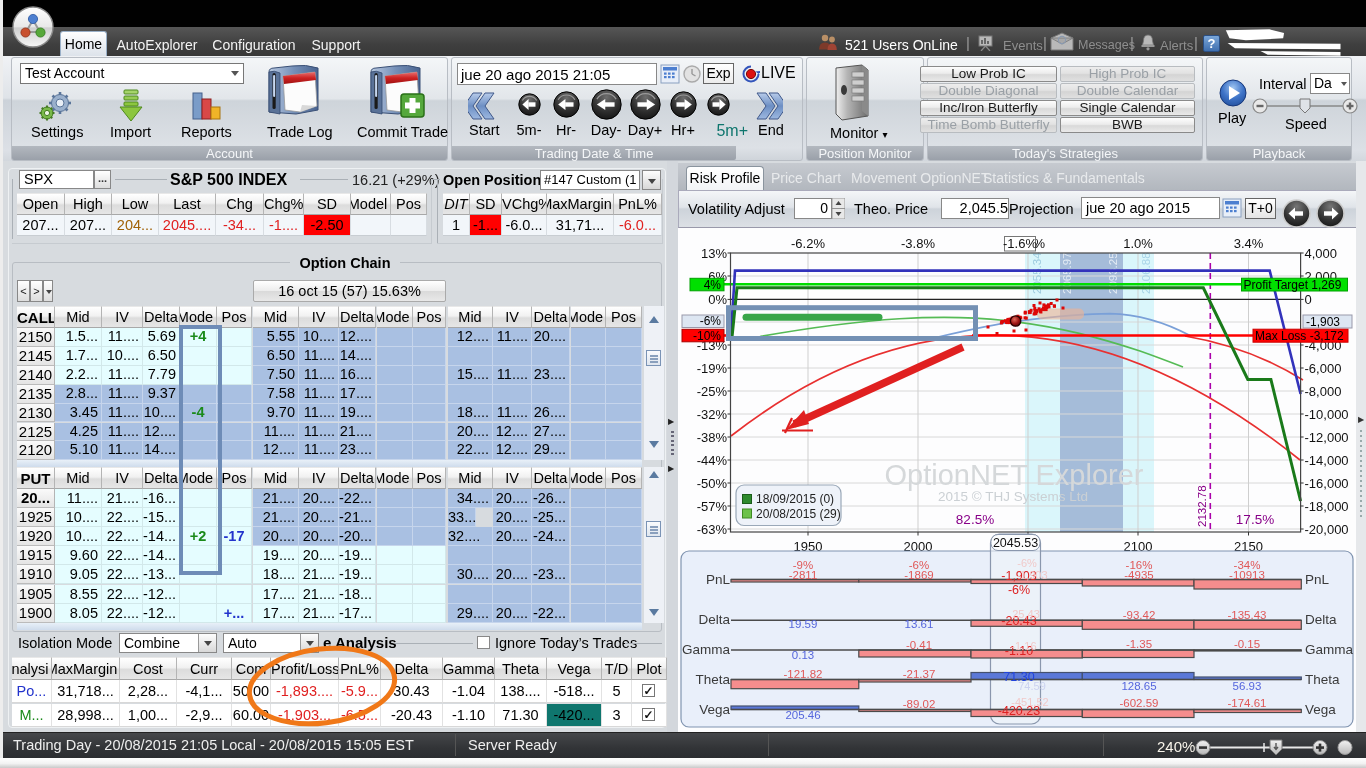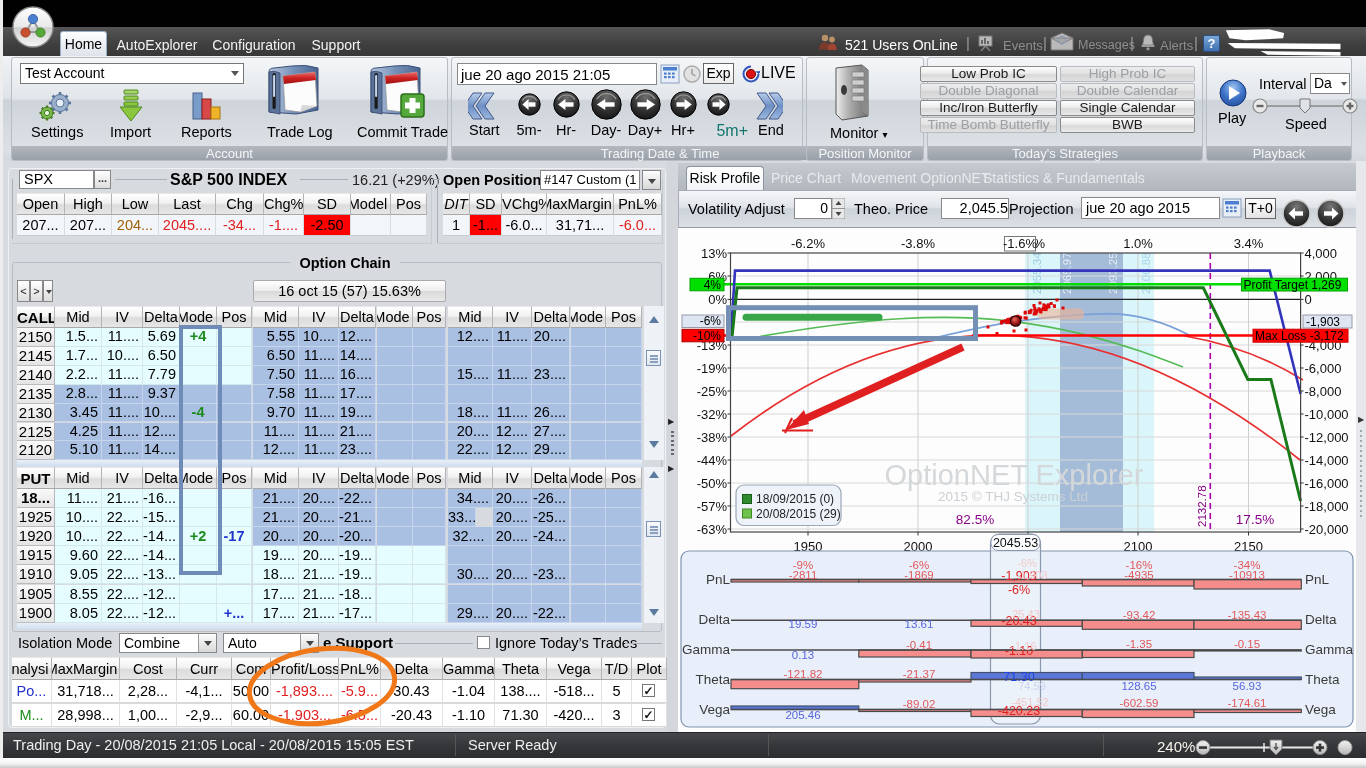--- a/index.html
+++ b/index.html
@@ -76,21 +76,21 @@
 <div class="abs" style="left:1203px;top:35px;width:17px;height:17px;background:linear-gradient(#7aa6d8,#3f6faf);border:1px solid #2a4f85;border-radius:2px;color:#fff;font-size:13px;font-weight:bold;text-align:center;line-height:16px;">?</div>
 <svg class="abs" style="left:1224px;top:26px;" width="142" height="32" viewBox="0 0 156 32">
 <path d="M2 3 L50 2 L66 6 L65 12 L24 14 L6 12 Z" fill="#fff"></path>
 <path d="M4 17 L128 18 L128 24 L12 23 Z" fill="#fff"></path>
 <path d="M40 26 L128 27 L128 31 L48 30 Z" fill="#fff"></path>
 </svg>
 <div class="abs" style="left:3px;top:56px;width:1363px;height:105px;background:linear-gradient(#f0f2f5,#dfe3e8 40%,#ccd2d9 42%,#dce0e6 90%,#d2d7dd);"></div>
 <div class="abs" style="left:11px;top:57px;width:437px;height:104px;border:1px solid #b8bdc4;border-radius:3px;background:linear-gradient(#f4f6f8,#e2e6ea 40%,#ced4da 42%,#dde1e6 88%,#cfd4da);"></div>
 <div class="grplabel" style="left:12px;top:146px;width:435px;height:14px;">Account</div>
 <div class="abs" style="left:451px;top:57px;width:352px;height:104px;border:1px solid #b8bdc4;border-radius:3px;background:linear-gradient(#f4f6f8,#e2e6ea 40%,#ced4da 42%,#dde1e6 88%,#cfd4da);"></div>
-<div class="grplabel" style="left:452px;top:146px;width:416px;height:14px;">Trading Date &amp; Time</div>
+<div class="grplabel" style="left:452px;top:146px;width:284px;height:14px;">Trading Date &amp; Time</div>
 <div class="abs" style="left:806px;top:57px;width:118px;height:104px;border:1px solid #b8bdc4;border-radius:3px;background:linear-gradient(#f4f6f8,#e2e6ea 40%,#ced4da 42%,#dde1e6 88%,#cfd4da);"></div>
 <div class="grplabel" style="left:807px;top:146px;width:116px;height:14px;">Position Monitor</div>
 <div class="abs" style="left:927px;top:57px;width:276px;height:104px;border:1px solid #b8bdc4;border-radius:3px;background:linear-gradient(#f4f6f8,#e2e6ea 40%,#ced4da 42%,#dde1e6 88%,#cfd4da);"></div>
 <div class="grplabel" style="left:928px;top:146px;width:274px;height:14px;">Today's Strategies</div>
 <div class="abs" style="left:1206px;top:57px;width:146px;height:104px;border:1px solid #b8bdc4;border-radius:3px;background:linear-gradient(#f4f6f8,#e2e6ea 40%,#ced4da 42%,#dde1e6 88%,#cfd4da);"></div>
 <div class="grplabel" style="left:1207px;top:146px;width:144px;height:14px;">Playback</div>
 <div class="abs" style="left:20px;top:63px;width:224px;height:21px;background:#fff;border:1px solid #777;font-size:14px;color:#000;line-height:19px;padding-left:4px;">Test Account<span style="position:absolute;right:4px;top:7px;width:0;height:0;border-left:4px solid transparent;border-right:4px solid transparent;border-top:5px solid #555;"></span></div>
 <svg class="abs" style="left:38px;top:90px;" width="38" height="33" viewBox="0 0 38 33">
 <g fill="#9ab0cc" stroke="#5a759a" stroke-width="1">
 <circle cx="22" cy="13" r="8.5"></circle>
@@ -581,21 +581,21 @@
 <div class="hdrcell" style="left:253px;top:467px;width:46px;height:22px;font-size:14.5px;line-height:21px;">Mid</div>
 <div class="hdrcell" style="left:299px;top:467px;width:40px;height:22px;font-size:14.5px;line-height:21px;">IV</div>
 <div class="hdrcell" style="left:339px;top:467px;width:37px;height:22px;font-size:14.5px;line-height:21px;">Delta</div>
 <div class="hdrcell" style="left:377px;top:467px;width:36px;height:22px;font-size:14.5px;line-height:21px;"><span style="display:inline-block;margin-left:-6px;">Mode</span></div>
 <div class="hdrcell" style="left:413px;top:467px;width:33px;height:22px;font-size:14.5px;line-height:21px;">Pos</div>
 <div class="hdrcell" style="left:448px;top:467px;width:45px;height:22px;font-size:14.5px;line-height:21px;">Mid</div>
 <div class="hdrcell" style="left:493px;top:467px;width:39px;height:22px;font-size:14.5px;line-height:21px;">IV</div>
 <div class="hdrcell" style="left:532px;top:467px;width:38px;height:22px;font-size:14.5px;line-height:21px;">Delta</div>
 <div class="hdrcell" style="left:571px;top:467px;width:35px;height:22px;font-size:14.5px;line-height:21px;"><span style="display:inline-block;margin-left:-6px;">Mode</span></div>
 <div class="hdrcell" style="left:606px;top:467px;width:36px;height:22px;font-size:14.5px;line-height:21px;">Pos</div>
-<div class="cell strikec" style="left:17px;top:489.0px;width:38px;height:19.1px;font-size:15px;line-height:18.1px;font-weight:bold;">18...</div>
+<div class="cell strikec" style="left:17px;top:489.0px;width:38px;height:19.1px;font-size:15px;line-height:18.1px;font-weight:bold;">20...</div>
 <div class="cell cyan" style="left:55px;top:489.0px;width:47px;height:19.1px;color:#000;font-size:14.5px;line-height:18.1px;text-align:right;padding-right:3px;">11....</div>
 <div class="cell cyan" style="left:102px;top:489.0px;width:41px;height:19.1px;color:#000;font-size:14.5px;line-height:18.1px;text-align:right;padding-right:3px;">21....</div>
 <div class="cell cyan" style="left:143px;top:489.0px;width:37px;height:19.1px;color:#000;font-size:14.5px;line-height:18.1px;text-align:right;padding-right:3px;">-16...</div>
 <div class="cell cyan" style="left:180px;top:489.0px;width:37px;height:19.1px;color:#000;font-size:14.5px;line-height:18.1px;text-align:right;padding-right:3px;"></div>
 <div class="cell cyan" style="left:217px;top:489.0px;width:35px;height:19.1px;color:#000;font-size:14.5px;line-height:18.1px;text-align:center;"></div>
 <div class="cell peri" style="left:253px;top:489.0px;width:46px;height:19.1px;color:#000;font-size:14.5px;line-height:18.1px;text-align:right;padding-right:3px;">21....</div>
 <div class="cell peri" style="left:299px;top:489.0px;width:40px;height:19.1px;color:#000;font-size:14.5px;line-height:18.1px;text-align:right;padding-right:3px;">20....</div>
 <div class="cell peri" style="left:339px;top:489.0px;width:37px;height:19.1px;color:#000;font-size:14.5px;line-height:18.1px;text-align:right;padding-right:3px;">-22...</div>
 <div class="cell peri" style="left:377px;top:489.0px;width:36px;height:19.1px;color:#000;font-size:14.5px;line-height:18.1px;text-align:right;padding-right:3px;"></div>
 <div class="cell peri" style="left:413px;top:489.0px;width:33px;height:19.1px;color:#000;font-size:14.5px;line-height:18.1px;text-align:right;padding-right:3px;"></div>
@@ -624,21 +624,21 @@
 <div class="cell cyan" style="left:55px;top:527.2px;width:47px;height:19.1px;color:#000;font-size:14.5px;line-height:18.1px;text-align:right;padding-right:3px;">10....</div>
 <div class="cell cyan" style="left:102px;top:527.2px;width:41px;height:19.1px;color:#000;font-size:14.5px;line-height:18.1px;text-align:right;padding-right:3px;">22....</div>
 <div class="cell cyan" style="left:143px;top:527.2px;width:37px;height:19.1px;color:#000;font-size:14.5px;line-height:18.1px;text-align:right;padding-right:3px;">-14...</div>
 <div class="cell cyan" style="left:180px;top:527.2px;width:37px;height:19.1px;color:#1a8a1a;font-size:14.5px;line-height:18.1px;text-align:center;font-weight:bold;">+2</div>
 <div class="cell cyan" style="left:217px;top:527.2px;width:35px;height:19.1px;color:#2233cc;font-size:14.5px;line-height:18.1px;text-align:center;font-weight:bold;">-17</div>
 <div class="cell peri" style="left:253px;top:527.2px;width:46px;height:19.1px;color:#000;font-size:14.5px;line-height:18.1px;text-align:right;padding-right:3px;">20....</div>
 <div class="cell peri" style="left:299px;top:527.2px;width:40px;height:19.1px;color:#000;font-size:14.5px;line-height:18.1px;text-align:right;padding-right:3px;">20....</div>
 <div class="cell peri" style="left:339px;top:527.2px;width:37px;height:19.1px;color:#000;font-size:14.5px;line-height:18.1px;text-align:right;padding-right:3px;">-20...</div>
 <div class="cell peri" style="left:377px;top:527.2px;width:36px;height:19.1px;color:#000;font-size:14.5px;line-height:18.1px;text-align:right;padding-right:3px;"></div>
 <div class="cell peri" style="left:413px;top:527.2px;width:33px;height:19.1px;color:#000;font-size:14.5px;line-height:18.1px;text-align:right;padding-right:3px;"></div>
-<div class="cell peri" style="left:448px;top:527.2px;width:45px;height:19.1px;color:#000;font-size:14.5px;line-height:18.1px;text-align:center;padding-right:3px;">32....</div>
+<div class="cell peri" style="left:448px;top:527.2px;width:45px;height:19.1px;color:#000;font-size:14.5px;line-height:18.1px;text-align:left;padding-right:3px;">32....</div>
 <div class="cell peri" style="left:493px;top:527.2px;width:39px;height:19.1px;color:#000;font-size:14.5px;line-height:18.1px;text-align:right;padding-right:3px;">20....</div>
 <div class="cell peri" style="left:532px;top:527.2px;width:38px;height:19.1px;color:#000;font-size:14.5px;line-height:18.1px;text-align:right;padding-right:3px;">-24...</div>
 <div class="cell peri" style="left:571px;top:527.2px;width:35px;height:19.1px;color:#000;font-size:14.5px;line-height:18.1px;text-align:right;padding-right:3px;"></div>
 <div class="cell peri" style="left:606px;top:527.2px;width:36px;height:19.1px;color:#000;font-size:14.5px;line-height:18.1px;text-align:right;padding-right:3px;"></div>
 <div class="cell strikec" style="left:17px;top:546.3px;width:38px;height:19.1px;font-size:15px;line-height:18.1px;">1915</div>
 <div class="cell cyan" style="left:55px;top:546.3px;width:47px;height:19.1px;color:#000;font-size:14.5px;line-height:18.1px;text-align:right;padding-right:3px;">9.60</div>
 <div class="cell cyan" style="left:102px;top:546.3px;width:41px;height:19.1px;color:#000;font-size:14.5px;line-height:18.1px;text-align:right;padding-right:3px;">22....</div>
 <div class="cell cyan" style="left:143px;top:546.3px;width:37px;height:19.1px;color:#000;font-size:14.5px;line-height:18.1px;text-align:right;padding-right:3px;">-14...</div>
 <div class="cell cyan" style="left:180px;top:546.3px;width:37px;height:19.1px;color:#000;font-size:14.5px;line-height:18.1px;text-align:right;padding-right:3px;"></div>
 <div class="cell cyan" style="left:217px;top:546.3px;width:35px;height:19.1px;color:#000;font-size:14.5px;line-height:18.1px;text-align:center;"></div>
@@ -716,21 +716,21 @@
 <div class="abs" style="left:649px;top:609px;width:0;height:0;border-left:5.5px solid transparent;border-right:5.5px solid transparent;border-top:7px solid #5a7aa0;"></div>
 <div class="tx" style="left:18px;top:635px;font-size:14.5px;color:#000;">Isolation Mode</div>
 <div class="abs" style="left:119px;top:633px;width:98px;height:20px;background:#fff;border:1px solid #888;font-size:14px;line-height:18px;padding-left:4px;">Combine</div>
 <div class="abs" style="left:198px;top:634px;width:18px;height:18px;background:linear-gradient(#fdfdfd,#d8d8d8);border-left:1px solid #999;">
       <span style="position:absolute;left:5px;top:7px;width:0;height:0;border-left:4px solid transparent;border-right:4px solid transparent;border-top:5px solid #444;"></span>
     </div>
 <div class="abs" style="left:223px;top:633px;width:96px;height:20px;background:#fff;border:1px solid #888;font-size:14px;line-height:18px;padding-left:4px;">Auto</div>
 <div class="abs" style="left:300px;top:634px;width:18px;height:18px;background:linear-gradient(#fdfdfd,#d8d8d8);border-left:1px solid #999;">
       <span style="position:absolute;left:5px;top:7px;width:0;height:0;border-left:4px solid transparent;border-right:4px solid transparent;border-top:5px solid #444;"></span>
     </div>
-<div class="tx" style="left:323px;top:634px;font-size:15px;font-weight:bold;color:#000;">e Support</div>
+<div class="tx" style="left:323px;top:634px;font-size:15px;font-weight:bold;color:#000;">e Analysis</div>
 <div class="abs" style="left:395px;top:643px;width:78px;height:1px;background:#aab0b6;"></div>
 <div class="abs" style="left:477px;top:636px;width:13px;height:13px;background:#fff;border:1px solid #888;"></div>
 <div class="tx" style="left:495px;top:635px;font-size:14.5px;color:#000;">Ignore Today’s Trades</div>
 <div class="abs" style="left:625px;top:643px;width:37px;height:1px;background:#aab0b6;"></div>
 <div class="hdrcell" style="left:12px;top:657px;width:40px;height:23px;font-size:14.5px;line-height:22px;"><span style="display:inline-block;margin-left:-3px;">nalysi</span></div>
 <div class="hdrcell" style="left:52px;top:657px;width:68px;height:23px;font-size:14.5px;line-height:22px;"><span style="display:inline-block;margin-left:-8px;">MaxMargin</span></div>
 <div class="hdrcell" style="left:120px;top:657px;width:57px;height:23px;font-size:14.5px;line-height:22px;">Cost</div>
 <div class="hdrcell" style="left:177px;top:657px;width:55px;height:23px;font-size:14.5px;line-height:22px;">Curr</div>
 <div class="hdrcell" style="left:232px;top:657px;width:39px;height:23px;font-size:14.5px;line-height:22px;">Com</div>
 <div class="hdrcell" style="left:271px;top:657px;width:68px;height:23px;font-size:14.5px;line-height:22px;">Profit/Loss</div>
@@ -758,21 +758,21 @@
 <div class="cell" style="left:12px;top:703.7px;width:40px;height:23px;background:#fff;border-right:1px solid #e2e2e2;border-bottom:1px solid #d8d8d8;color:#1a8a1a;font-size:14.5px;line-height:22px;text-align:center;">M...</div>
 <div class="cell" style="left:52px;top:703.7px;width:68px;height:23px;background:#fff;border-right:1px solid #e2e2e2;border-bottom:1px solid #d8d8d8;color:#000;font-size:14.5px;line-height:22px;text-align:center;">28,998...</div>
 <div class="cell" style="left:120px;top:703.7px;width:57px;height:23px;background:#fff;border-right:1px solid #e2e2e2;border-bottom:1px solid #d8d8d8;color:#000;font-size:14.5px;line-height:22px;text-align:center;">1,00...</div>
 <div class="cell" style="left:177px;top:703.7px;width:55px;height:23px;background:#fff;border-right:1px solid #e2e2e2;border-bottom:1px solid #d8d8d8;color:#000;font-size:14.5px;line-height:22px;text-align:center;">-2,9...</div>
 <div class="cell" style="left:232px;top:703.7px;width:39px;height:23px;background:#fff;border-right:1px solid #e2e2e2;border-bottom:1px solid #d8d8d8;color:#000;font-size:14.5px;line-height:22px;text-align:center;">60.00</div>
 <div class="cell" style="left:271px;top:703.7px;width:68px;height:23px;background:#fff;border-right:1px solid #e2e2e2;border-bottom:1px solid #d8d8d8;color:#e02020;font-size:14.5px;line-height:22px;text-align:center;">-1,903...</div>
 <div class="cell" style="left:339px;top:703.7px;width:42px;height:23px;background:#fff;border-right:1px solid #e2e2e2;border-bottom:1px solid #d8d8d8;color:#e02020;font-size:14.5px;line-height:22px;text-align:center;">-6.5...</div>
 <div class="cell" style="left:381px;top:703.7px;width:62px;height:23px;background:#fff;border-right:1px solid #e2e2e2;border-bottom:1px solid #d8d8d8;color:#000;font-size:14.5px;line-height:22px;text-align:center;">-20.43</div>
 <div class="cell" style="left:443px;top:703.7px;width:52px;height:23px;background:#fff;border-right:1px solid #e2e2e2;border-bottom:1px solid #d8d8d8;color:#000;font-size:14.5px;line-height:22px;text-align:center;">-1.10</div>
 <div class="cell" style="left:495px;top:703.7px;width:52px;height:23px;background:#fff;border-right:1px solid #e2e2e2;border-bottom:1px solid #d8d8d8;color:#000;font-size:14.5px;line-height:22px;text-align:center;">71.30</div>
-<div class="cell" style="left:547px;top:703.7px;width:55px;height:23px;background:#ffffff;border-right:1px solid #e2e2e2;border-bottom:1px solid #d8d8d8;color:#000;font-size:14.5px;line-height:22px;text-align:center;">-420...</div>
+<div class="cell" style="left:547px;top:703.7px;width:55px;height:23px;background:#0f766e;border-right:1px solid #e2e2e2;border-bottom:1px solid #d8d8d8;color:#000;font-size:14.5px;line-height:22px;text-align:center;">-420...</div>
 <div class="cell" style="left:602px;top:703.7px;width:30px;height:23px;background:#fff;border-right:1px solid #e2e2e2;border-bottom:1px solid #d8d8d8;color:#000;font-size:14.5px;line-height:22px;text-align:center;">3</div>
 <div class="cell" style="left:632px;top:703.7px;width:35px;height:23px;background:#fff;border-right:1px solid #e2e2e2;border-bottom:1px solid #d8d8d8;"></div>
 <div class="abs" style="left:642px;top:707.7px;width:13px;height:13px;background:#fff;border:1px solid #777;font-size:12px;line-height:12px;text-align:center;color:#111;font-weight:bold;">✓</div>
 <svg class="abs" style="left:243px;top:644px;" width="158" height="84" viewBox="0 0 158 84">
       <ellipse cx="79" cy="42" rx="73" ry="37" fill="none" stroke="#f07818" stroke-width="5" transform="rotate(-7 79 42)"></ellipse>
     </svg>
 <div class="abs" style="left:3px;top:732px;width:1363px;height:26px;background:linear-gradient(#45474a,#323437 60%,#2c2e31);border-top:1px solid #222;"></div>
 <div class="tx" style="left:13px;top:737px;font-size:14.5px;color:#eee;">Trading Day - 20/08/2015 21:05 Local - 20/08/2015 15:05 EST</div>
 <div class="abs" style="left:455px;top:734px;width:1px;height:22px;background:#555;"></div>
 <div class="tx" style="left:468px;top:737px;font-size:14.5px;color:#eee;">Server Ready</div>

